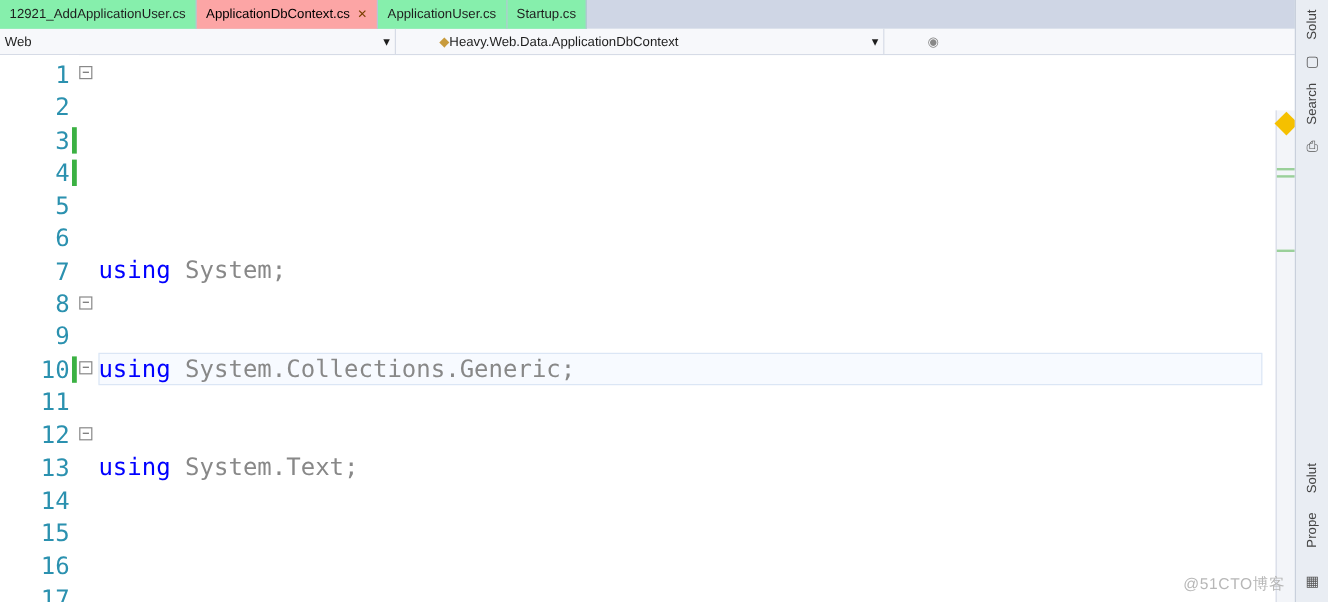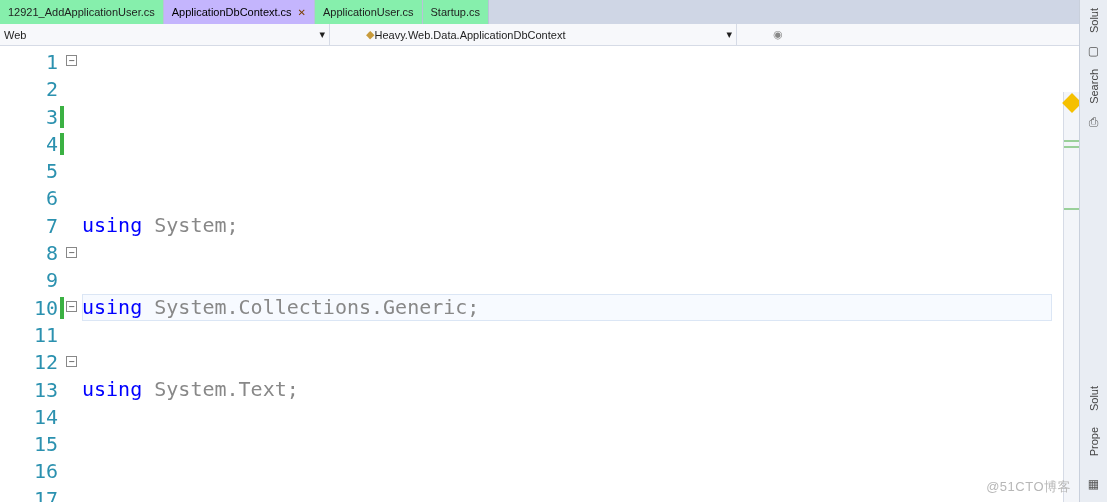--- a/index.html
+++ b/index.html
@@ -24,21 +24,21 @@
     align-items: center;
     padding: 0 8px;
     gap: 6px;
     font-size: 11px;
     color: #1e1e1e;
     background: #86efac;
     border-right: 1px solid #b8c2d8;
     cursor: pointer;
   }
   .tab.active {
-    background: #c4b5fd;
+    background: #fca5a5;
     color: #000;
   }
   .tab .close { color: #555; font-size: 10px; }
   .tab.active .close { color: #7a3e00; }
   .breadcrumb-bar {
     display: flex;
     align-items: center;
     height: 22px;
     background: #f7f8fb;
     border-bottom: 1px solid #d6dbe6;

